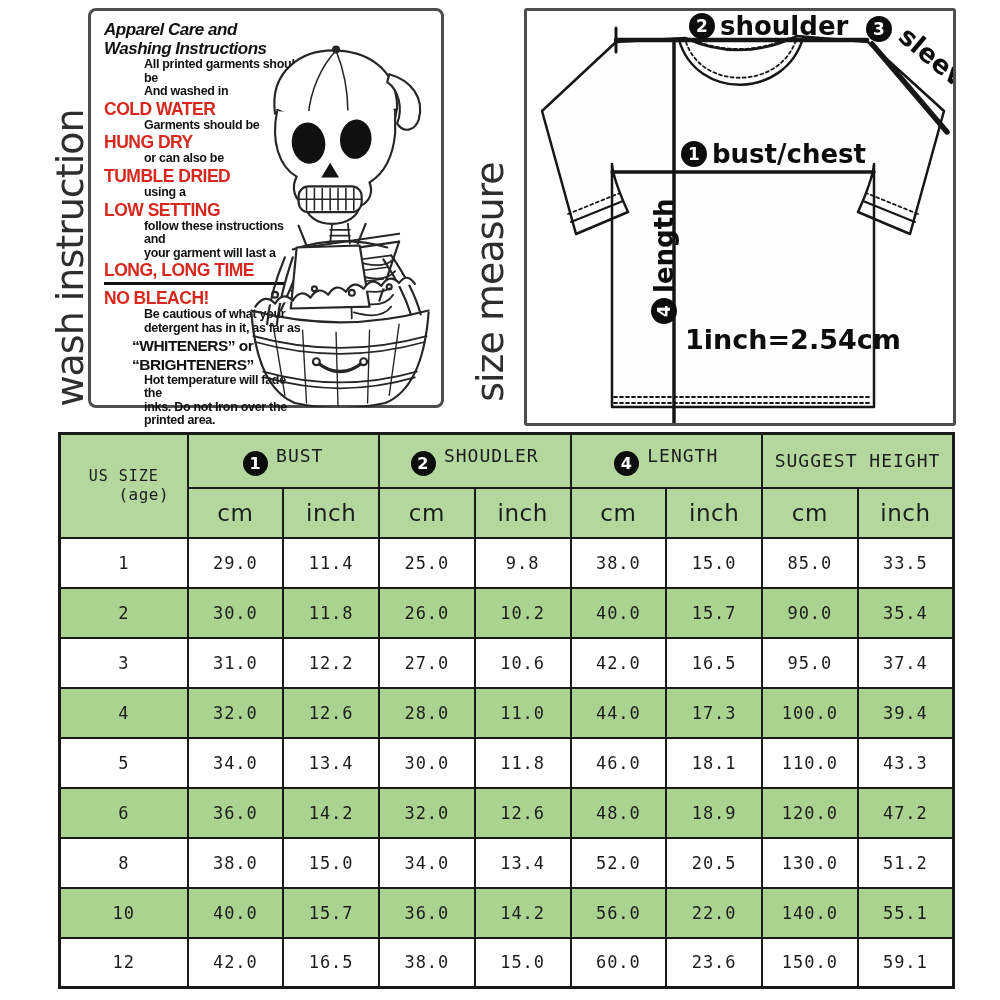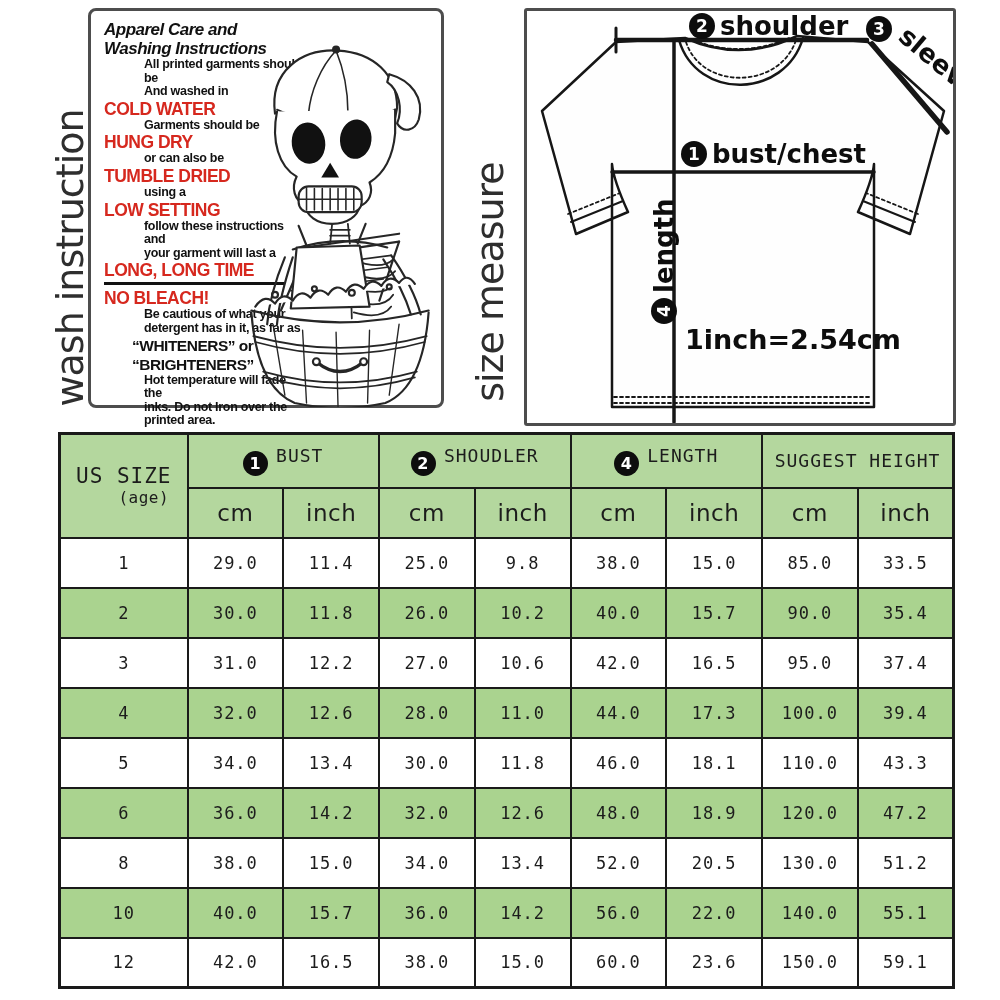--- a/index.html
+++ b/index.html
@@ -45,21 +45,21 @@
   #size-table th,#size-table td{
     border:2px solid var(--tbl-border);text-align:center;vertical-align:middle;
     padding:0;box-sizing:border-box;
   }
   #size-table col.c0{width:128px;}
   #size-table thead th{background:var(--head-green);font-weight:normal;}
   tr.group-row th{height:54px;font-size:18px;letter-spacing:1px;}
   tr.unit-row th{height:50px;font-family:"DejaVu Sans",sans-serif;font-size:23px;font-weight:500;letter-spacing:0.5px;}
   #size-table tbody td{height:50px;font-size:17px;letter-spacing:1px;background:#ffffff;}
   #size-table tbody tr.shaded td{background:var(--row-green);}
-  .us-size-main{font-size:21px;letter-spacing:1px;}
+  .us-size-main{font-size:15px;letter-spacing:1px;}
   .us-size-sub{font-size:16px;letter-spacing:0.5px;margin-left:40px;}
   .circ{
     display:inline-block;width:25px;height:25px;border-radius:50%;
     background:#0d0d0d;color:#fff;font-family:"DejaVu Sans",sans-serif;
     font-weight:bold;font-size:16px;line-height:25px;text-align:center;
     vertical-align:-7px;margin-right:8px;
   }
 </style>
 </head>
 <body>

